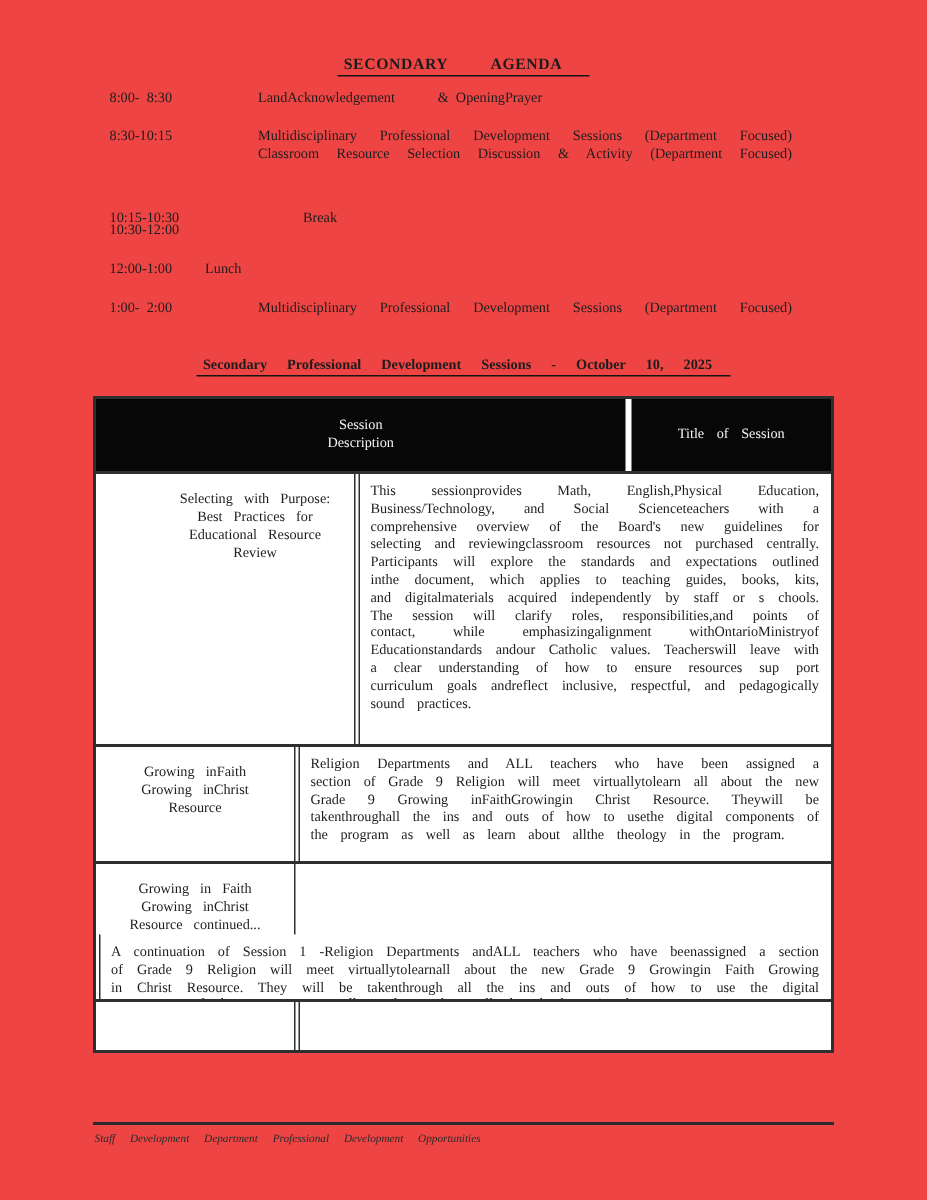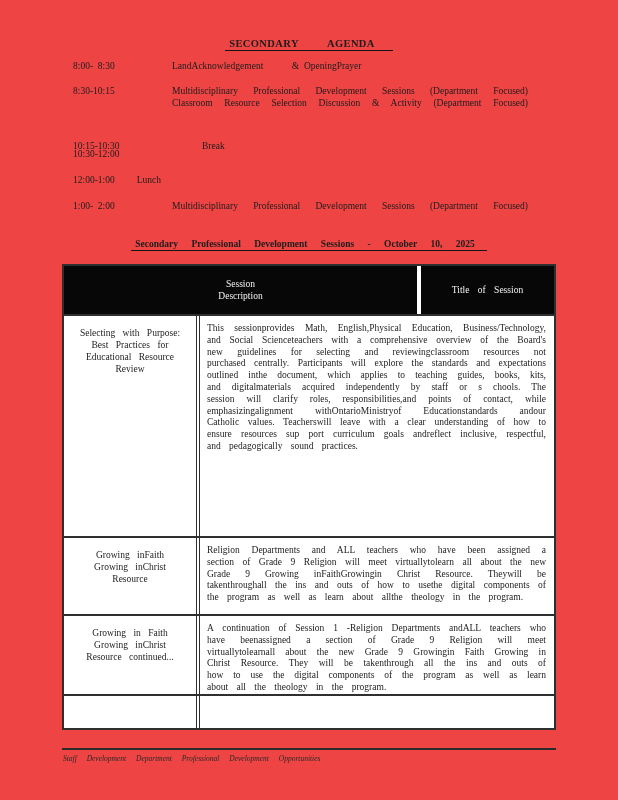--- a/index.html
+++ b/index.html
@@ -54,23 +54,23 @@
   .tc1 {
     width:133px; flex-shrink:0; border-right:1.5px solid #2f2f2f;
     padding:11px 5px 0; text-align:center; font-size:9.5px; line-height:12px;
     word-spacing:5px; white-space:pre-line; overflow:hidden;
   }
   .tc2 {
     flex:1; border-left:1.5px solid #2f2f2f; margin-left:2px;
     padding:7px 8px 0 7px; font-size:9.5px; line-height:11.8px;
     text-align:justify; word-spacing:6px; overflow:hidden;
   }
-  .trow.row1 { height:222px; }
+  .trow.row1 { height:182px;padding-left:40px; }
   .trow.row2 { height:78px; }
-  .trow.row3 { height:80px; }
+  .trow.row3 { height:92px;flex-direction:column; }
   .trow.row4 { height:34px; }
 
   
   .footer-rule { position:absolute; top:748px; left:62px; width:494px; height:2px; background:#2b2b2b; }
   .footer { position:absolute; top:754px; left:63px; font-style:italic; font-size:7.5px; line-height:9.5px; color:#2a2a2a;text-align:right; }
   .footer .l1 { word-spacing:8px; }
   .footer .l2 { word-spacing:3px; }
 </style>
 </head>
 <body>

